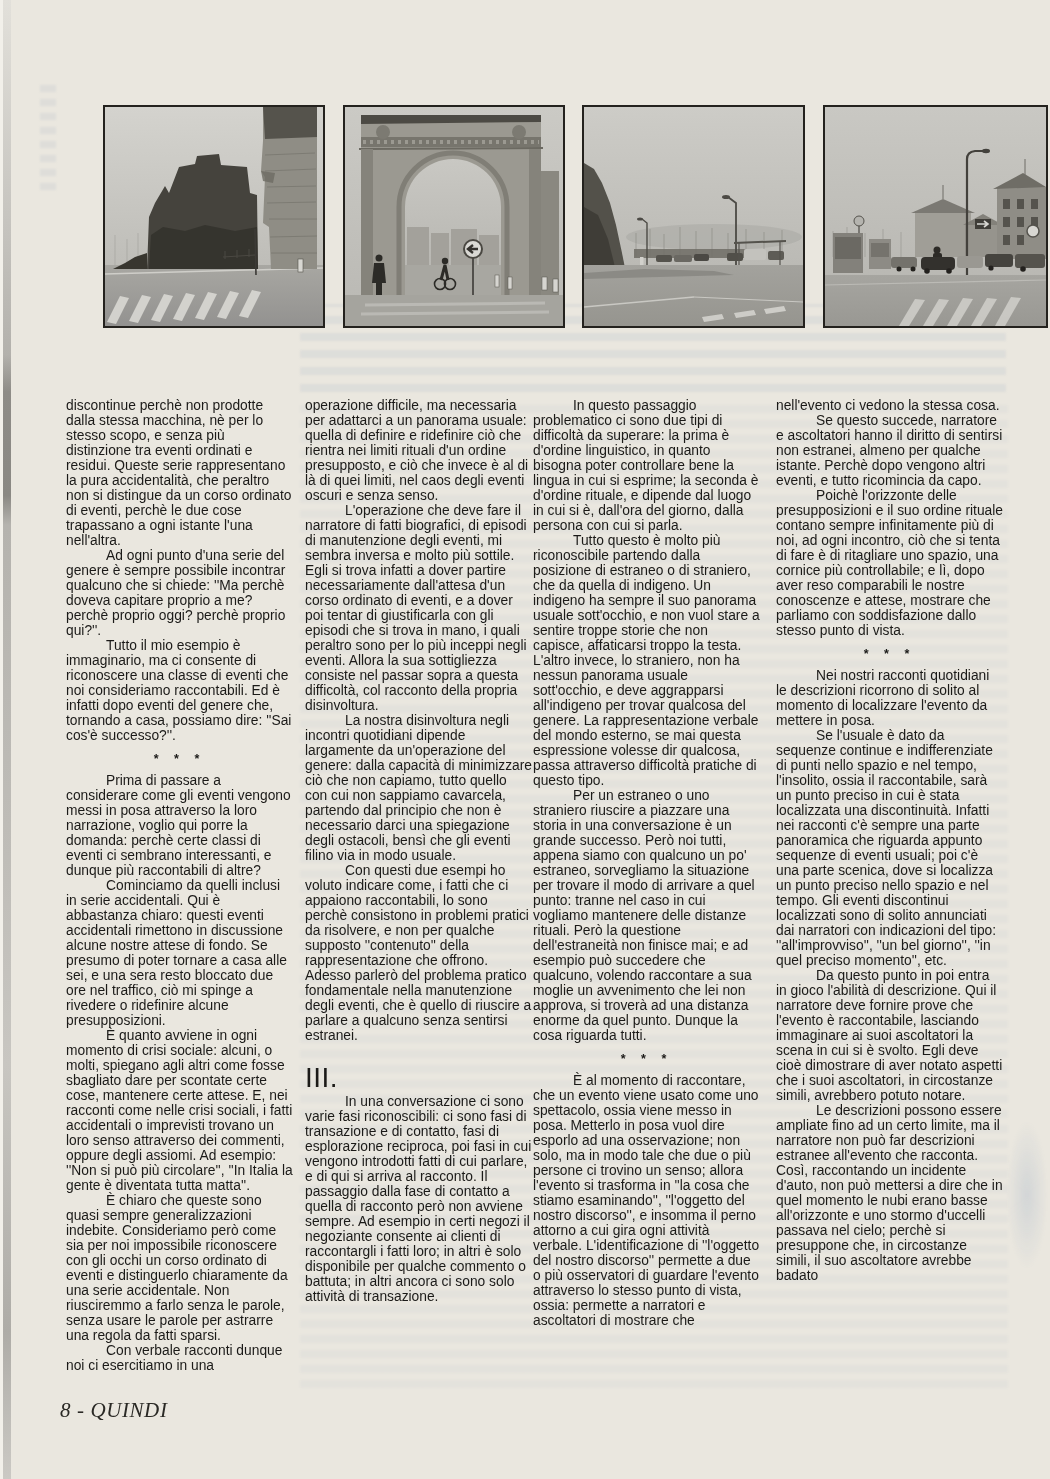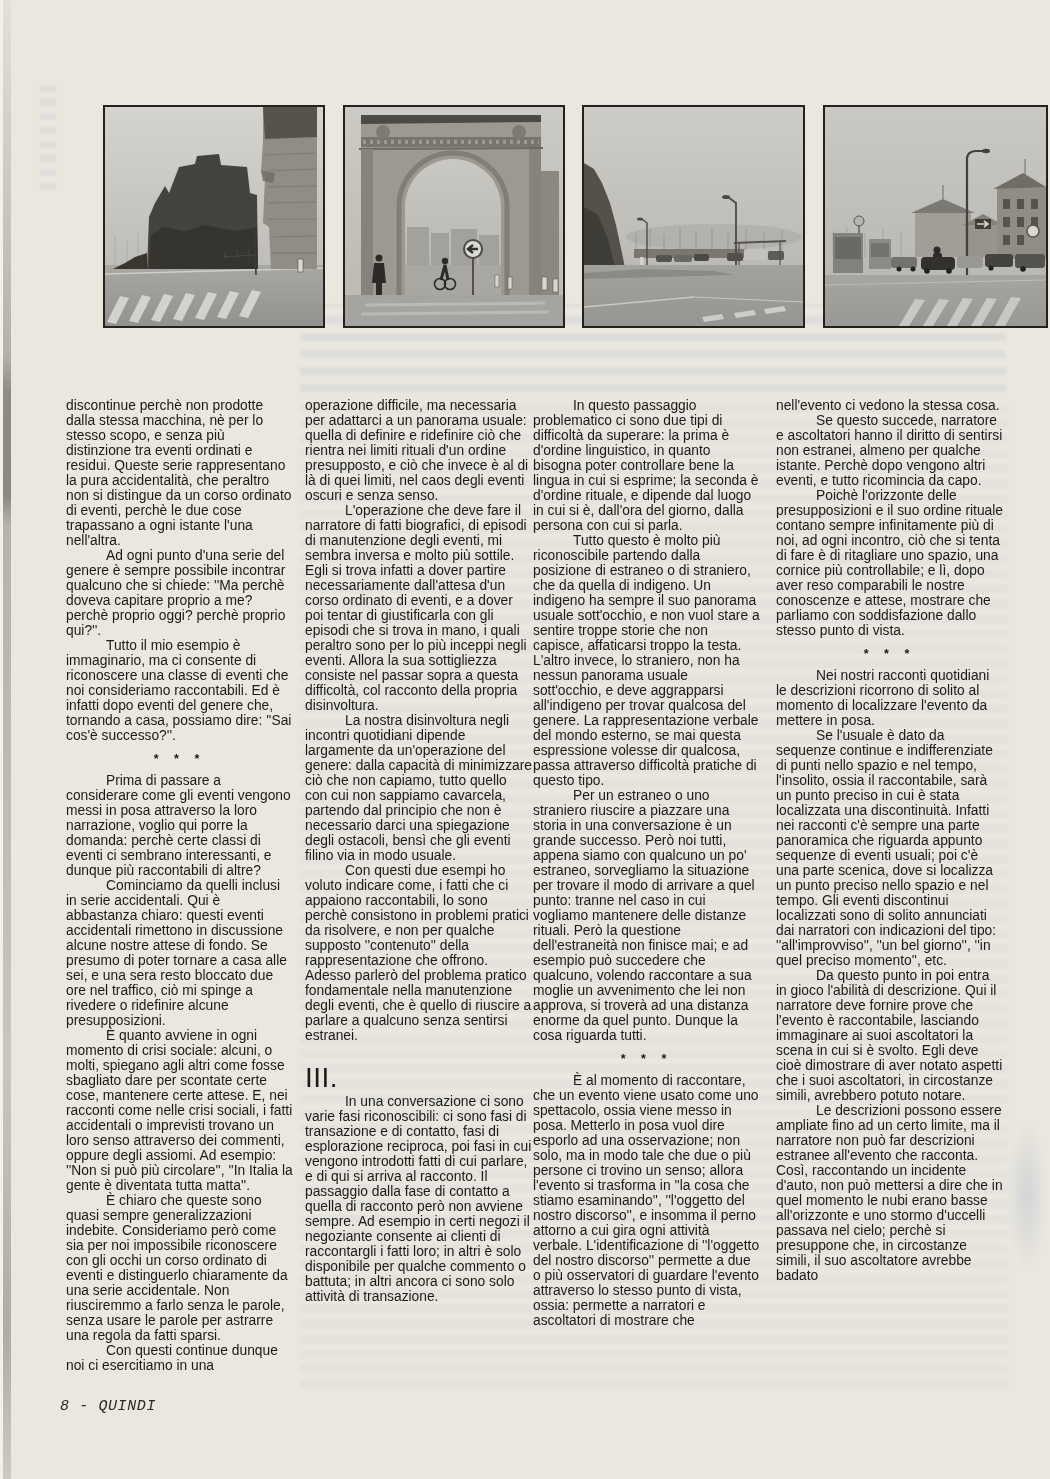--- a/index.html
+++ b/index.html
@@ -31,22 +31,22 @@
     background:radial-gradient(ellipse at center,rgba(90,125,175,.16),rgba(90,125,175,0) 70%);}
   .ghost-d{left:40px;top:80px;width:16px;height:110px;
     background:repeating-linear-gradient(0deg,rgba(120,140,170,.10) 0 7px,rgba(0,0,0,0) 7px 14px);}
   
   .col{position:absolute;top:398px;width:227px;font-size:13.8px;line-height:15px;text-align:left;}
   #col1{left:66px;} #col2{left:305px;} #col3{left:533px;} #col4{left:740px;margin-left:36px;}
   .para{margin:0;text-indent:40px;}
   .para.cont{text-indent:0;}
   .sep{text-align:center;letter-spacing:6px;font-weight:bold;font-size:12.5px;margin:9px 0 6px;}
   .sec-head{font-size:28px;font-weight:400;margin:27px 0 9px;letter-spacing:.5px;}
-  .footer{position:absolute;left:60px;top:1398px;font-family:Liberation Mono, monospace;
-    font-style:italic;font-size:15px;color:#2a2925;letter-spacing:.6px;}
+  .footer{position:absolute;left:60px;top:1398px;font-family:Liberation Serif, serif;
+    font-style:italic;font-size:21px;color:#2a2925;letter-spacing:.6px;}
 </style>
 </head>
 <body>
 
 <div class="page">
 
   <div class="edge-white"></div>
   <div class="edge-strip"></div>
 
   <div class="ghost ghost-d"></div>
@@ -305,21 +305,21 @@
 
     <section class="col" id="col1">
       <p class="para cont">discontinue perchè non prodotte dalla stessa macchina, nè per lo stesso scopo, e senza più distinzione tra eventi ordinati e residui. Queste serie rappresentano la pura accidentalità, che peraltro non si distingue da un corso ordinato di eventi, perchè le due cose trapassano a ogni istante l'una nell'altra.</p>
       <p class="para">Ad ogni punto d'una serie del genere è sempre possibile incontrar qualcuno che si chiede: ''Ma perchè doveva capitare proprio a me? perchè proprio oggi? perchè proprio qui?''.</p>
       <p class="para">Tutto il mio esempio è immaginario, ma ci consente di riconoscere una classe di eventi che noi consideriamo raccontabili. Ed è infatti dopo eventi del genere che, tornando a casa, possiamo dire: ''Sai cos'è successo?''.</p>
       <div class="sep">* * *</div>
       <p class="para">Prima di passare a considerare come gli eventi vengono messi in posa attraverso la loro narrazione, voglio qui porre la domanda: perchè certe classi di eventi ci sembrano interessanti, e dunque più raccontabili di altre?</p>
       <p class="para">Cominciamo da quelli inclusi in serie accidentali. Qui è abbastanza chiaro: questi eventi accidentali rimettono in discussione alcune nostre attese di fondo. Se presumo di poter tornare a casa alle sei, e una sera resto bloccato due ore nel traffico, ciò mi spinge a rivedere o ridefinire alcune presupposizioni.</p>
       <p class="para">È quanto avviene in ogni momento di crisi sociale: alcuni, o molti, spiegano agli altri come fosse sbagliato dare per scontate certe cose, mantenere certe attese. E, nei racconti come nelle crisi sociali, i fatti accidentali o imprevisti trovano un loro senso attraverso dei commenti, oppure degli assiomi. Ad esempio: ''Non si può più circolare'', ''In Italia la gente è diventata tutta matta''.</p>
       <p class="para">È chiaro che queste sono quasi sempre generalizzazioni indebite. Consideriamo però come sia per noi impossibile riconoscere con gli occhi un corso ordinato di eventi e distinguerlo chiaramente da una serie accidentale. Non riusciremmo a farlo senza le parole, senza usare le parole per astrarre una regola da fatti sparsi.</p>
-      <p class="para">Con questi continue dunque noi ci esercitiamo in una</p>
+      <p class="para">Con verbale racconti dunque noi ci esercitiamo in una</p>
     </section>
 
     <section class="col" id="col2">
       <p class="para cont">operazione difficile, ma necessaria per adattarci a un panorama usuale: quella di definire e ridefinire ciò che rientra nei limiti rituali d'un ordine presupposto, e ciò che invece è al di là di quei limiti, nel caos degli eventi oscuri e senza senso.</p>
       <p class="para">L'operazione che deve fare il narratore di fatti biografici, di episodi di manutenzione degli eventi, mi sembra inversa e molto più sottile. Egli si trova infatti a dover partire necessariamente dall'attesa d'un corso ordinato di eventi, e a dover poi tentar di giustificarla con gli episodi che si trova in mano, i quali peraltro sono per lo più inceppi negli eventi. Allora la sua sottigliezza consiste nel passar sopra a questa difficoltà, col racconto della propria disinvoltura.</p>
       <p class="para">La nostra disinvoltura negli incontri quotidiani dipende largamente da un'operazione del genere: dalla capacità di minimizzare ciò che non capiamo, tutto quello con cui non sappiamo cavarcela, partendo dal principio che non è necessario darci una spiegazione degli ostacoli, bensì che gli eventi filino via in modo usuale.</p>
       <p class="para">Con questi due esempi ho voluto indicare come, i fatti che ci appaiono raccontabili, lo sono perchè consistono in problemi pratici da risolvere, e non per qualche supposto ''contenuto'' della rappresentazione che offrono. Adesso parlerò del problema pratico fondamentale nella manutenzione degli eventi, che è quello di riuscire a parlare a qualcuno senza sentirsi estranei.</p>
       <h3 class="sec-head">III.</h3>
       <p class="para">In una conversazione ci sono varie fasi riconoscibili: ci sono fasi di transazione e di contatto, fasi di esplorazione reciproca, poi fasi in cui vengono introdotti fatti di cui parlare, e di qui si arriva al racconto. Il passaggio dalla fase di contatto a quella di racconto però non avviene sempre. Ad esempio in certi negozi il negoziante consente ai clienti di raccontargli i fatti loro; in altri è solo disponibile per qualche commento o battuta; in altri ancora ci sono solo attività di transazione.</p>
     </section>

